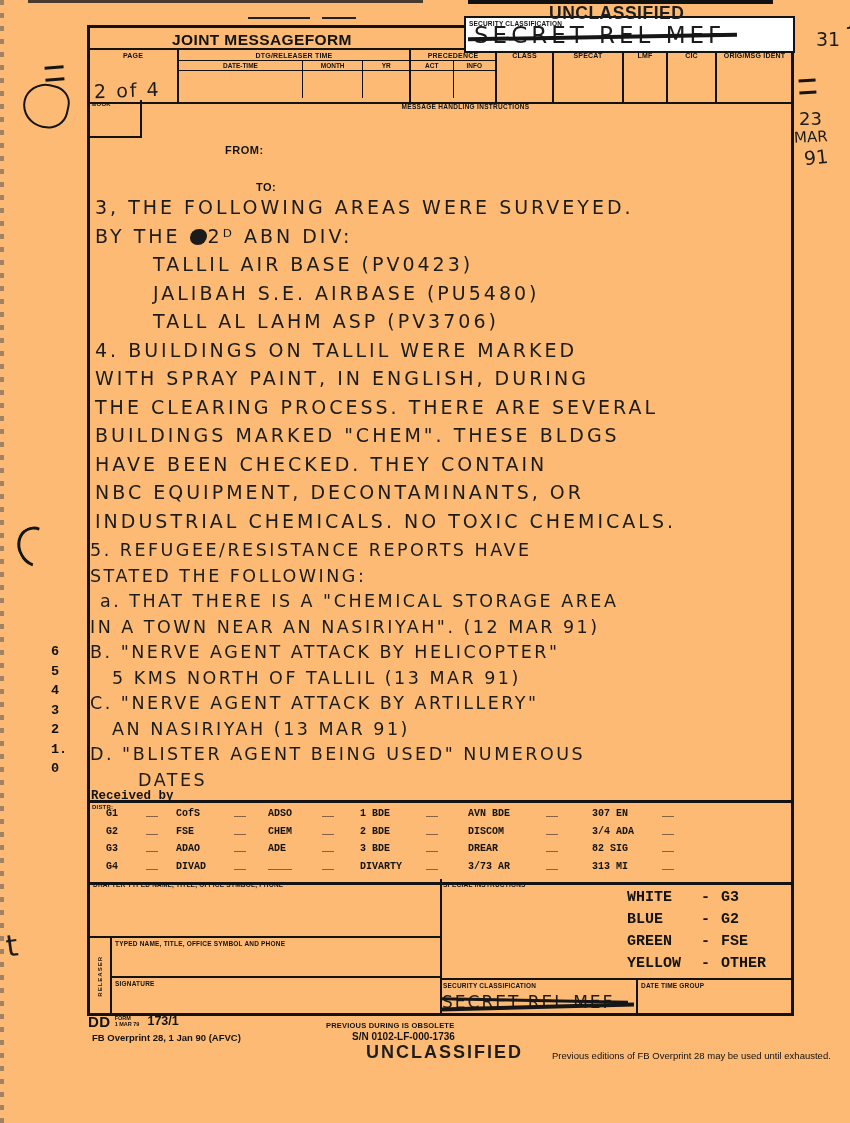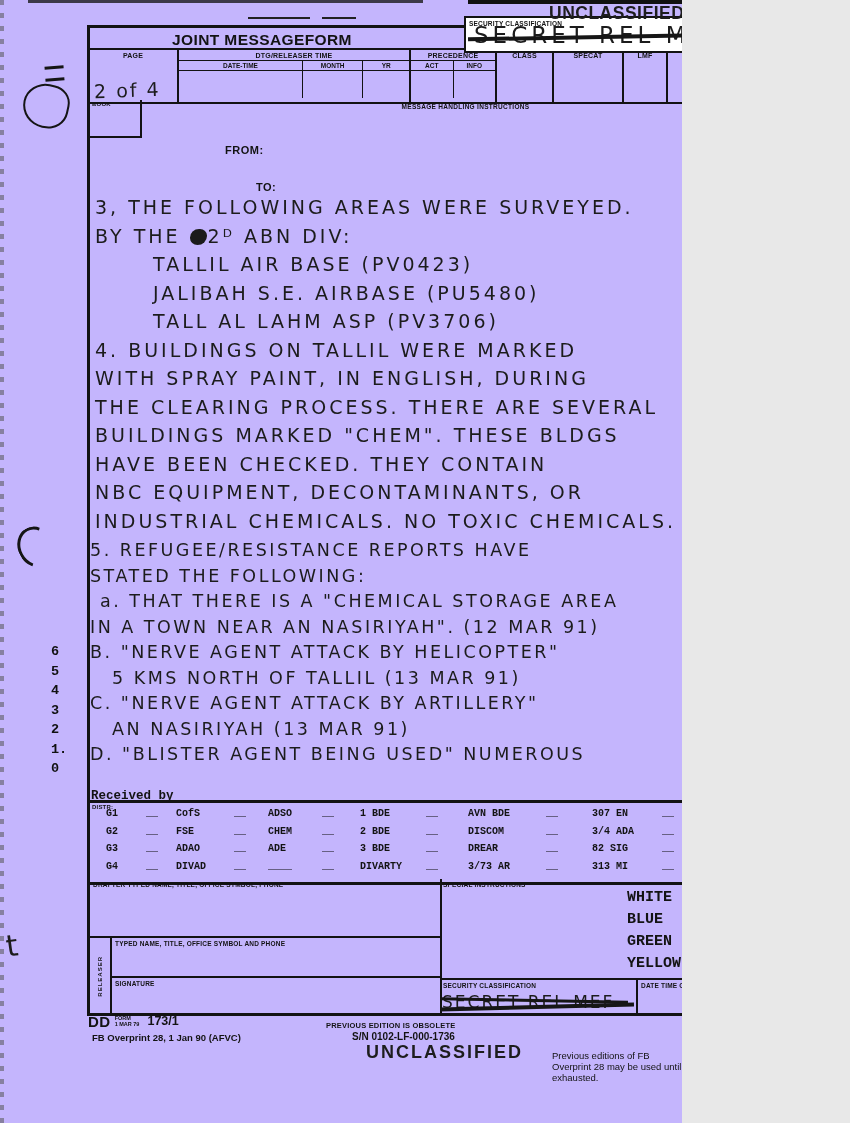--- a/index.html
+++ b/index.html
@@ -1,16 +1,16 @@
 <!DOCTYPE html>
 <html><head>
 <meta charset="utf-8">
 <style>
   html,body{margin:0;padding:0;background:#e8e8e8;}
-  .page{position:relative;width:682px;height:1123px;background:#c4b5fd;overflow:hidden;
+  .page{position:relative;width:850px;height:1123px;background:#fdba74;overflow:hidden;
         font-family:"Liberation Sans",sans-serif;color:#131313;}
   .abs{position:absolute;}
   .hw{font-family:"DejaVu Sans",sans-serif;color:#1c1c1c;}
   .lbl{font-weight:bold;letter-spacing:.2px;}
 
   
   .edge-left{left:0;top:0;width:4px;height:100%;background:repeating-linear-gradient(#555 0 5px,transparent 5px 13px);opacity:.55;}
   .scan-top1{left:28px;top:0;width:395px;height:3px;background:#1a1a1a;opacity:.8;}
   .scan-top2{left:468px;top:0;width:305px;height:4px;background:#111;}
   .title-dash1{left:248px;top:17px;width:62px;height:2px;background:#222;}
@@ -230,20 +230,21 @@
     <div class="abs bodyB hw">
       <div class="bb">5. REFUGEE/RESISTANCE REPORTS HAVE</div>
       <div class="bb">STATED THE FOLLOWING:</div>
       <div class="bb ind-a">a. THAT THERE IS A "CHEMICAL STORAGE AREA</div>
       <div class="bb">IN A TOWN NEAR AN NASIRIYAH". (12 MAR 91)</div>
       <div class="bb">B. "NERVE AGENT ATTACK BY HELICOPTER"</div>
       <div class="bb ind2">5 KMS NORTH OF TALLIL (13 MAR 91)</div>
       <div class="bb">C. "NERVE AGENT ATTACK BY ARTILLERY"</div>
       <div class="bb ind2">AN NASIRIYAH (13 MAR 91)</div>
       <div class="bb">D. "BLISTER AGENT BEING USED" NUMEROUS</div>
+      <div class="bb ind3">DATES</div>
     </div>
 
     <div class="abs received">
       <span>Received by</span><span class="blank">_________</span>
     </div>
 
     <div class="abs distbox">
       <span class="lbl">DISTR:</span>
       <div class="dist-grid">
         <span>G1</span>
@@ -348,17 +349,17 @@
       </div>
     </div>
   </div>
 
   <div class="abs ddline">
     <span class="dd">DD</span>
     <span class="formstack"><span>FORM</span><br><span>1 MAR 79</span></span>
     <span class="formnum">173/1</span>
   </div>
   <div class="abs overprint">FB Overprint 28, 1 Jan 90 (AFVC)</div>
-  <div class="abs obsolete">PREVIOUS EDITION IS OBSOLETE</div>
+  <div class="abs obsolete">PREVIOUS DURING IS OBSOLETE</div>
   <div class="abs sn">S/N 0102-LF-000-1736</div>
   <div class="abs note">Previous editions of FB Overprint 28 may be used until exhausted.</div>
 
 </div>
 
 </body></html>

